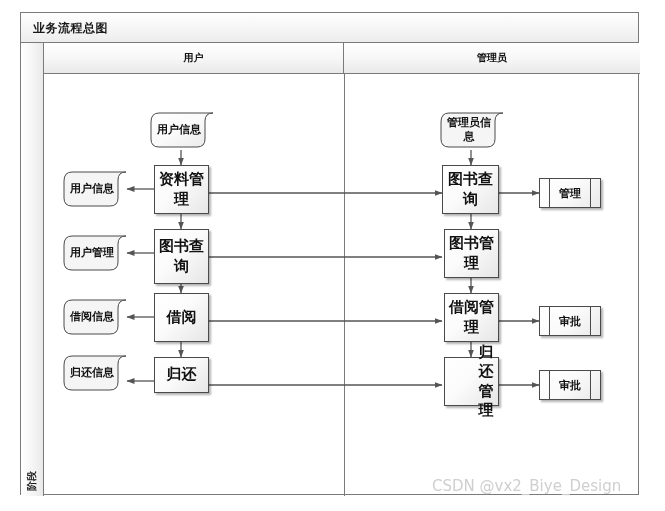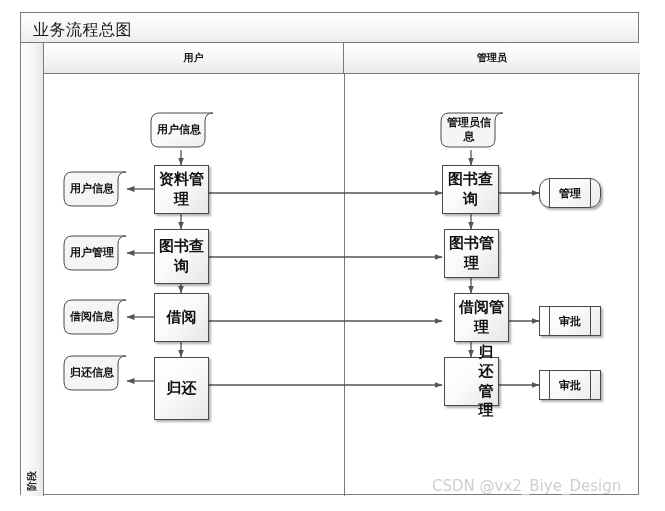--- a/index.html
+++ b/index.html
@@ -16,21 +16,21 @@
   }
 
   
   #title-band{
     position:absolute;left:0;top:0;width:100%;height:30px;
     border-bottom:1px solid #7a7a7a;box-sizing:border-box;
     background:linear-gradient(to bottom,#ffffff 0%,#f4f4f4 60%,#ededed 100%);
   }
   #title-text{
     position:absolute;left:12px;top:7px;
-    font-size:16px;font-weight:normal;color:#1a1a1a;letter-spacing:.5px;
+    font-size:12px;font-weight:bold;color:#1a1a1a;letter-spacing:.5px;
   }
 
   
   #phase-rail{
     position:absolute;left:0px;top:30px;width:23px;height:453px;
     border-right:1px solid #7a7a7a;box-sizing:border-box;
     background:linear-gradient(to right,#ffffff 0%,#f6f6f6 50%,#e9e9e9 100%);
   }
   #phase-label{
     position:absolute;left:-11px;bottom:8px;width:44px;
@@ -163,21 +163,21 @@
     </svg>
     <span>用户信息</span>
   </div>
 
   <div class="node process" style="left:133px;top:152px;width:55px;height:49px;">资料管理</div>
 
   <div class="node process" style="left:133px;top:216px;width:55px;height:55px;">图书查询</div>
 
   <div class="node process" style="left:133px;top:280px;width:55px;height:49px;">借阅</div>
 
-  <div class="node process" style="left:133px;top:344px;width:55px;height:63px;">归还</div>
+  <div class="node process" style="left:133px;top:344px;width:55px;height:36px;">归还</div>
 
   <div class="node docshape" style="left:41px;top:156px;width:66px;height:40px;">
     <svg width="66" height="40" viewBox="0 0 66 40">
       <path d="M10,3 Q2,3 2,12 L2,29 Q2,37 10,37 L48,37 Q56,37 56,29 L56,11 Q56,3 64,3 Z" fill="#f5f5f5" stroke="#4a4a4a" stroke-width="1"></path>
     </svg>
     <span>用户信息</span>
   </div>
 
   <div class="node docshape" style="left:41px;top:220px;width:66px;height:40px;">
     <svg width="66" height="40" viewBox="0 0 66 40">
@@ -204,25 +204,25 @@
     <svg width="66" height="40" viewBox="0 0 66 40">
       <path d="M10,3 Q2,3 2,12 L2,29 Q2,37 10,37 L48,37 Q56,37 56,29 L56,11 Q56,3 64,3 Z" fill="#f5f5f5" stroke="#4a4a4a" stroke-width="1"></path>
     </svg>
     <span>管理员信息</span>
   </div>
 
   <div class="node process" style="left:421px;top:152px;width:57px;height:49px;">图书查询</div>
 
   <div class="node process" style="left:423px;top:216px;width:55px;height:49px;">图书管理</div>
 
-  <div class="node process" style="left:433px;top:280px;width:55px;height:49px;">借阅管理</div>
+  <div class="node process" style="left:423px;top:280px;width:55px;height:49px;">借阅管理</div>
 
   <div class="node process" style="left:423px;top:344px;width:55px;height:49px;padding-left:32px;">归还管理</div>
 
-  <div class="datastore" style="left:518px;top:165px;width:62px;height:30px;border-radius:11px;">
+  <div class="datastore" style="left:518px;top:165px;width:62px;height:30px;">
     <div class="rule l"></div>
     <div class="rule r"></div>
     <span>管理</span>
   </div>
 
   <div class="datastore" style="left:518px;top:293px;width:62px;height:30px;">
     <div class="rule l"></div>
     <div class="rule r"></div>
     <span>审批</span>
   </div>

